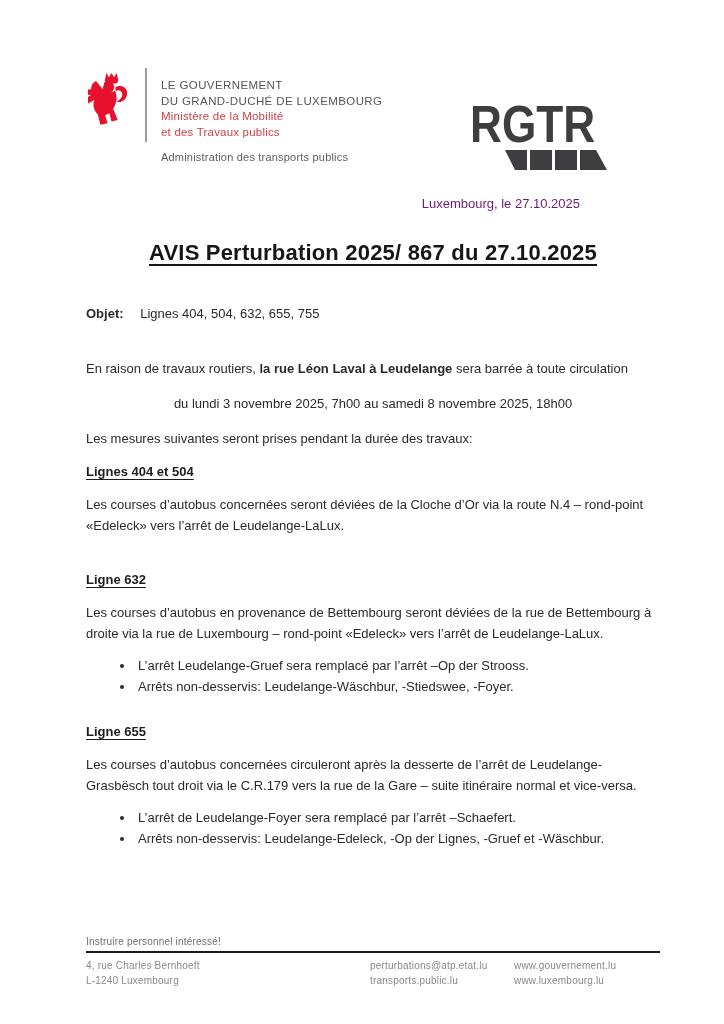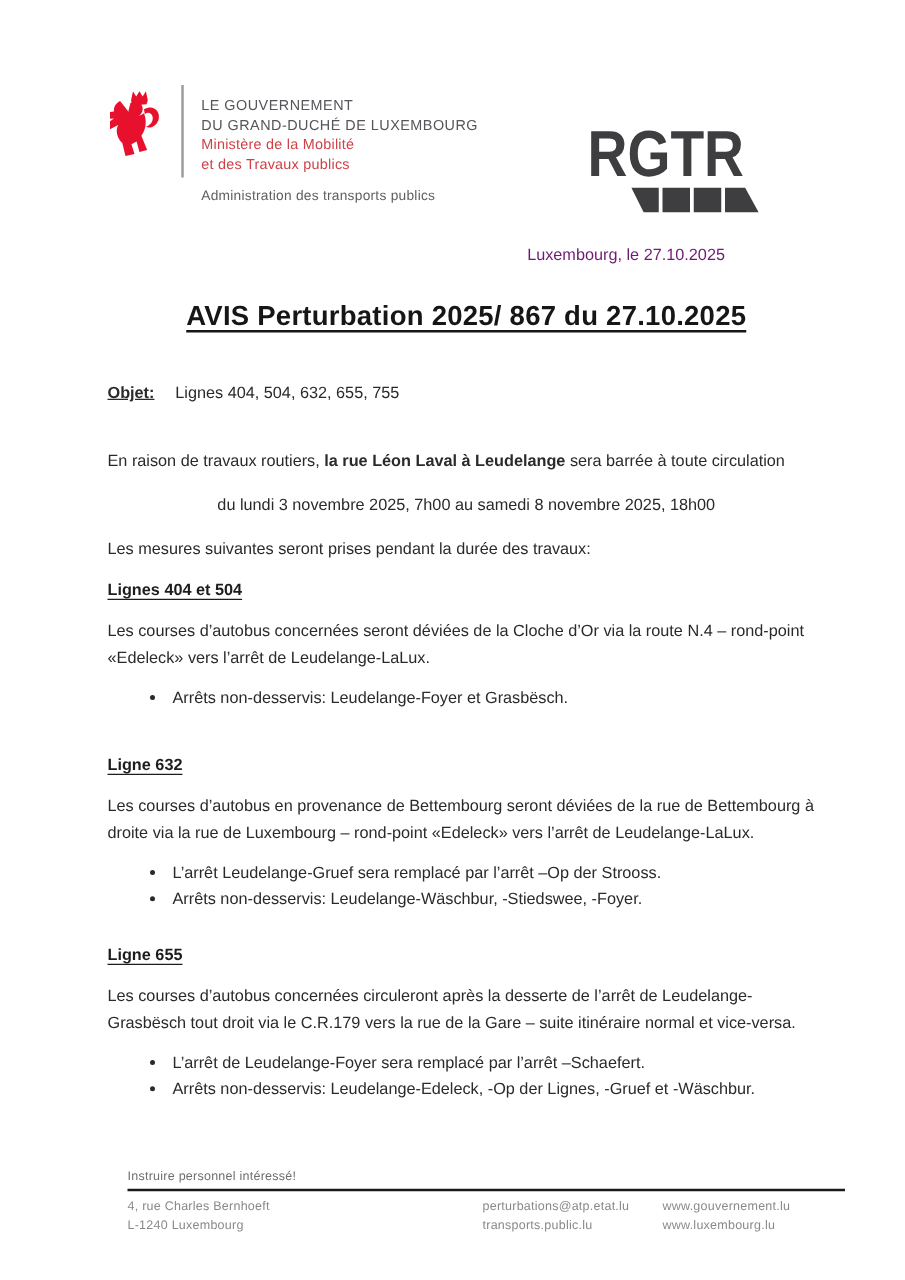--- a/index.html
+++ b/index.html
@@ -40,21 +40,21 @@
 
   .main { position: absolute; top: 240px; left: 86px; width: 574px; }
 
   .doc-title {
     text-align: center; font-size: 22px; font-weight: bold; color: #161616;
     text-decoration: underline; text-underline-offset: 4px; text-decoration-thickness: 2px;
     letter-spacing: 0.2px;
   }
 
   .objet-row { margin-top: 40px; font-size: 13px; }
-  .objet-label { font-weight: bold; text-decoration: underline; }
+  .objet-label { font-weight: bold; }
   .objet-value { margin-left: 13px; }
 
   .body-text { font-size: 13px; line-height: 21px; color: #2a2a2a; }
 
   .intro-p { margin-top: 37px; }
   .intro-bold { font-weight: bold; }
   .period-line { margin-top: 14px; text-align: center; font-weight: normal; }
   .measures-line { margin-top: 14px; }
 
   .section-heading {
@@ -63,21 +63,21 @@
   }
   .sec-1 { margin-top: 15px; }
   .sec-2 { margin-top: 36px; }
   .sec-3 { margin-top: 27px; }
   .section-body { margin-top: 15px; }
 
   ul.bullets { margin-top: 11px; list-style: disc; padding-left: 49px; }
   ul.bullets li { font-size: 13px; line-height: 21px; color: #2a2a2a; padding-left: 3px; }
 
   
-  .footer { position: absolute; top: 936px; left: 102px; width: 574px; }
+  .footer { position: absolute; top: 936px; left: 86px; width: 574px; }
   .footer-notice { font-size: 10px; color: #6e6e70; letter-spacing: 0.2px; margin-bottom: 4px; }
   .footer-rule { border-top: 2px solid #1b1b1b; }
   .footer-cols { display: flex; margin-top: 5px; }
   .footer-col { font-size: 10px; line-height: 15px; color: #88898b; letter-spacing: 0.2px; }
   .col-address { width: 284px; }
   .col-contact { width: 144px; }
   .col-web { flex: 1; }
 </style>
 </head>
 <body>
@@ -130,23 +130,20 @@
       <span>En raison de travaux routiers, </span><span class="intro-bold">la rue Léon Laval à Leudelange</span><span> sera barrée à toute circulation</span>
     </p>
 
     <p class="body-text period-line">du lundi 3 novembre 2025, 7h00 au samedi 8 novembre 2025, 18h00</p>
 
     <p class="body-text measures-line">Les mesures suivantes seront prises pendant la durée des travaux:</p>
 
     <div class="section sec-1">
       <div class="section-heading">Lignes 404 et 504</div>
       <p class="body-text section-body">Les courses d’autobus concernées seront déviées de la Cloche d’Or via la route N.4 – rond-point «Edeleck» vers l’arrêt de Leudelange-LaLux.</p>
-      <ul class="bullets">
-        <li>Arrêts non-desservis: Leudelange-Foyer et Grasbësch.</li>
-      </ul>
     </div>
 
     <div class="section sec-2">
       <div class="section-heading">Ligne 632</div>
       <p class="body-text section-body">Les courses d’autobus en provenance de Bettembourg seront déviées de la rue de Bettembourg à droite via la rue de Luxembourg – rond-point «Edeleck» vers l’arrêt de Leudelange-LaLux.</p>
       <ul class="bullets">
         <li>L’arrêt Leudelange-Gruef sera remplacé par l’arrêt –Op der Strooss.</li>
         <li>Arrêts non-desservis: Leudelange-Wäschbur, -Stiedswee, -Foyer.</li>
       </ul>
     </div>

